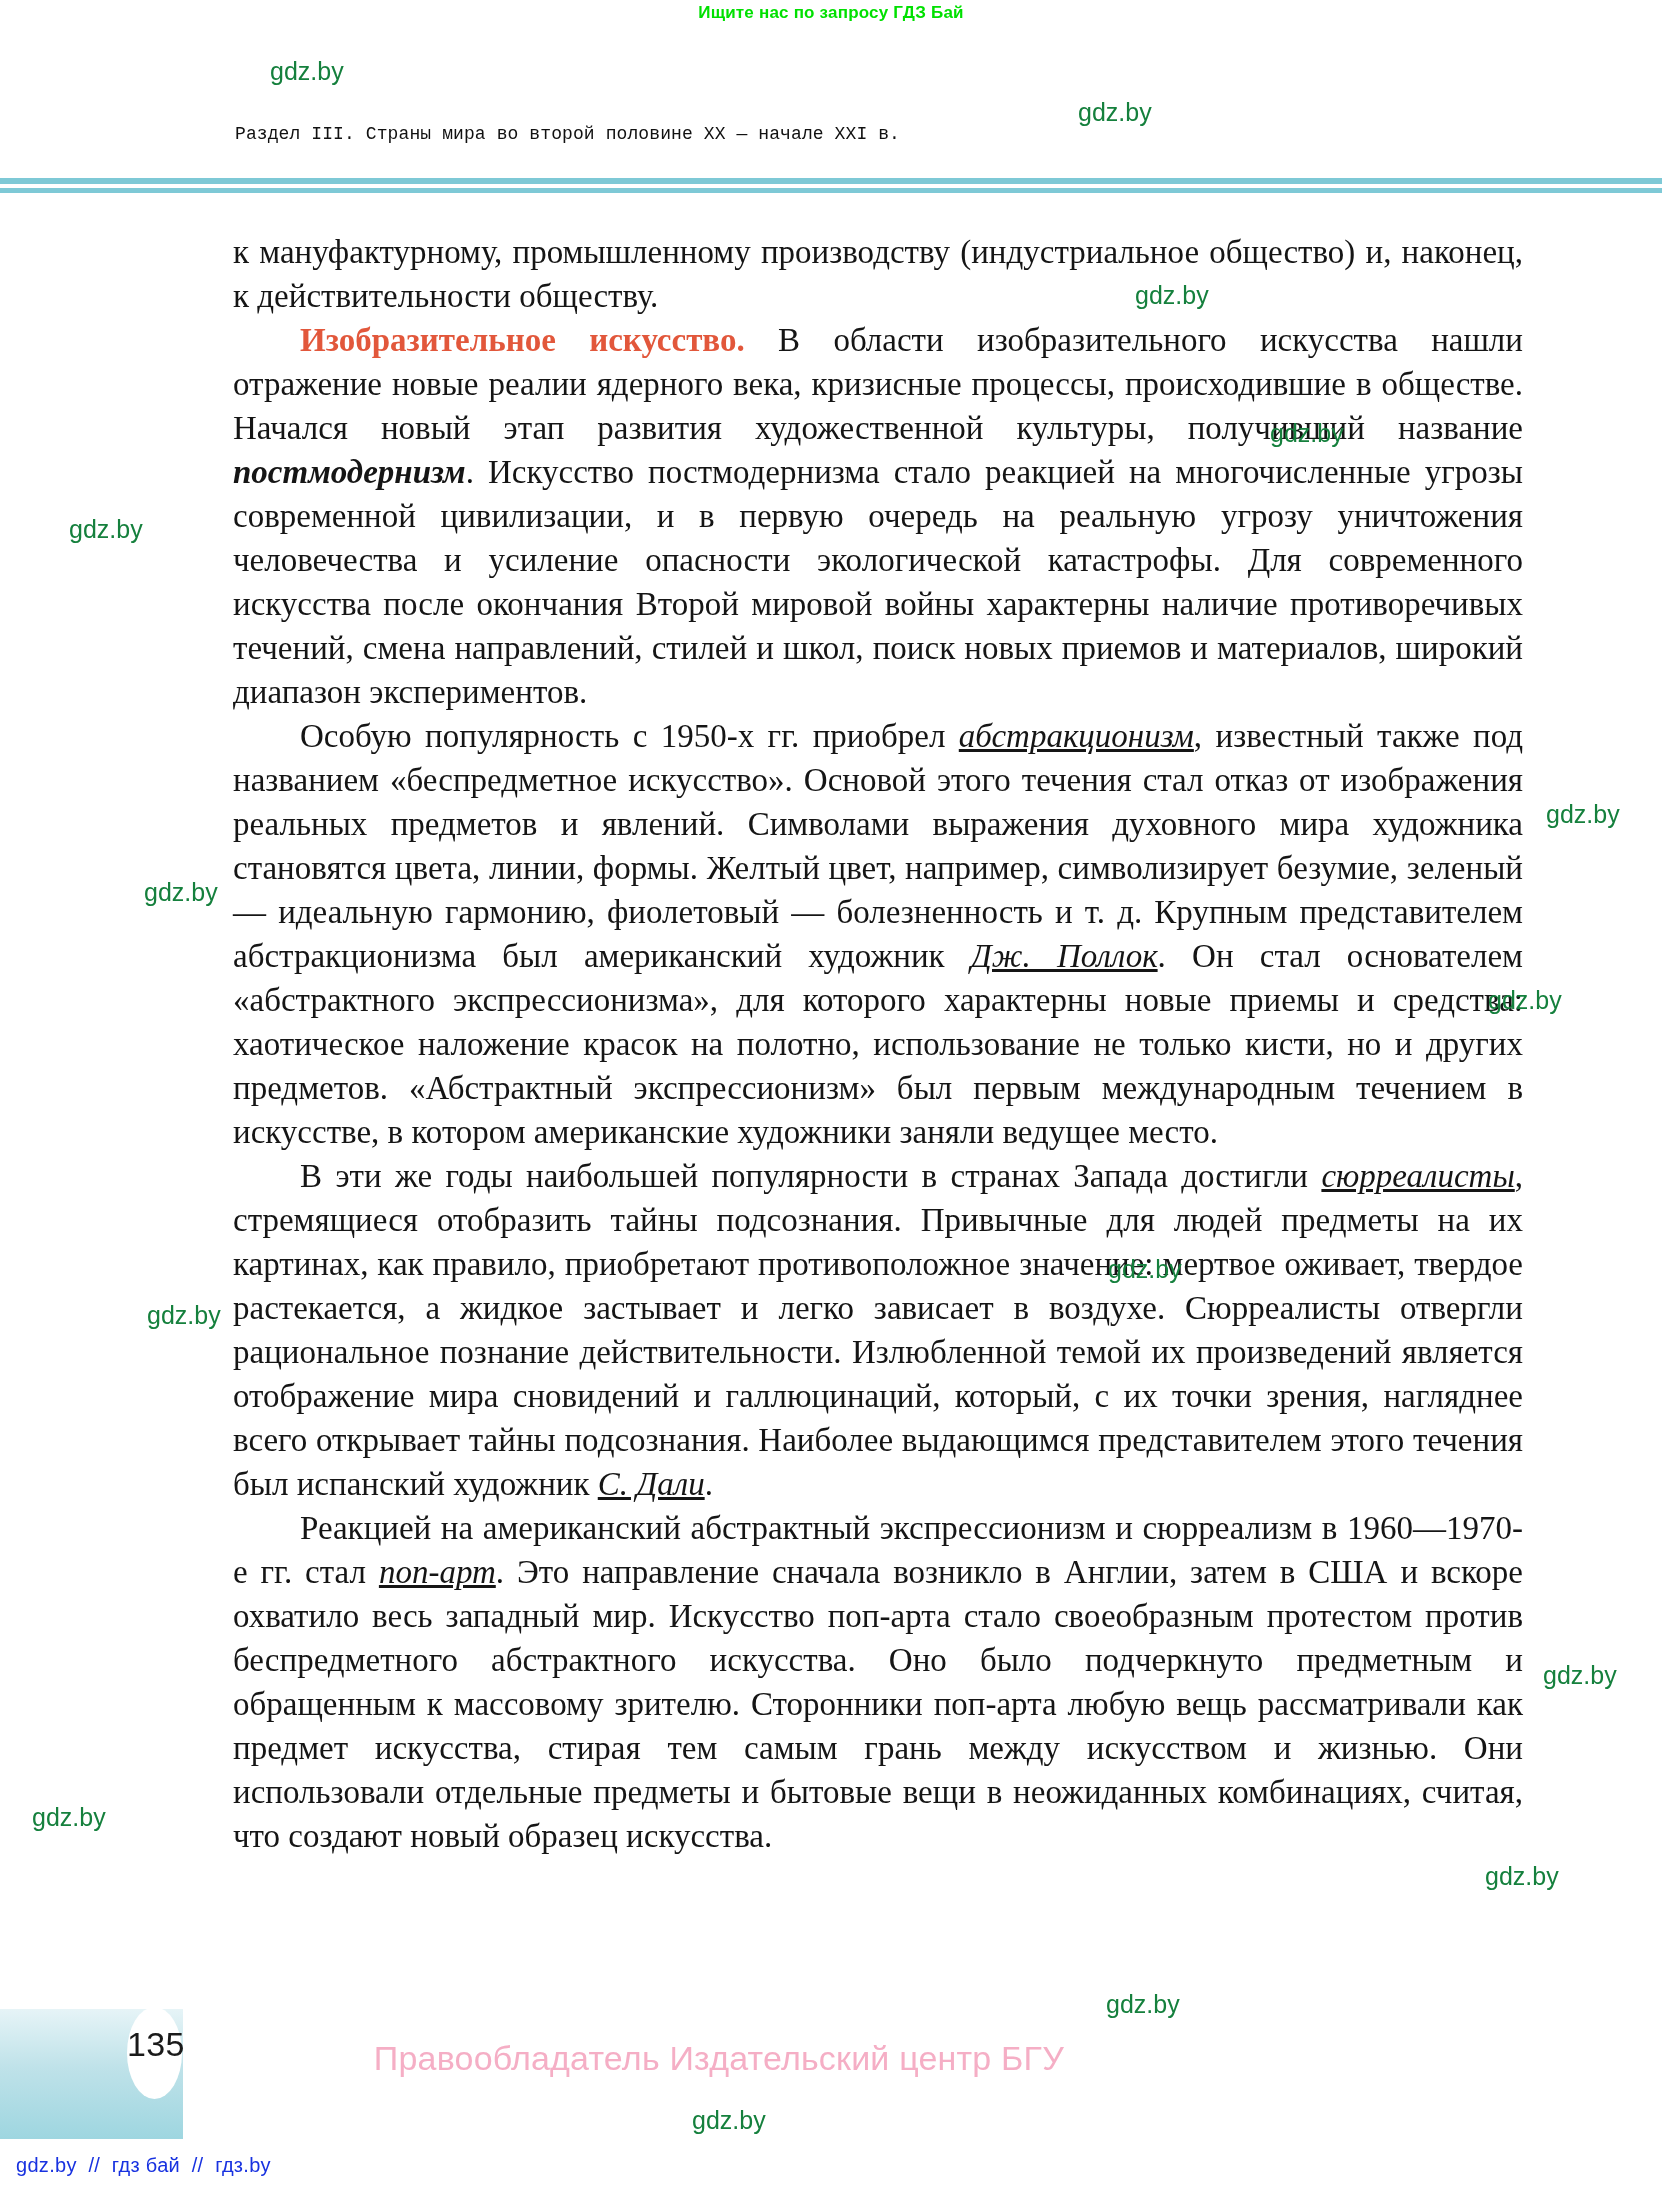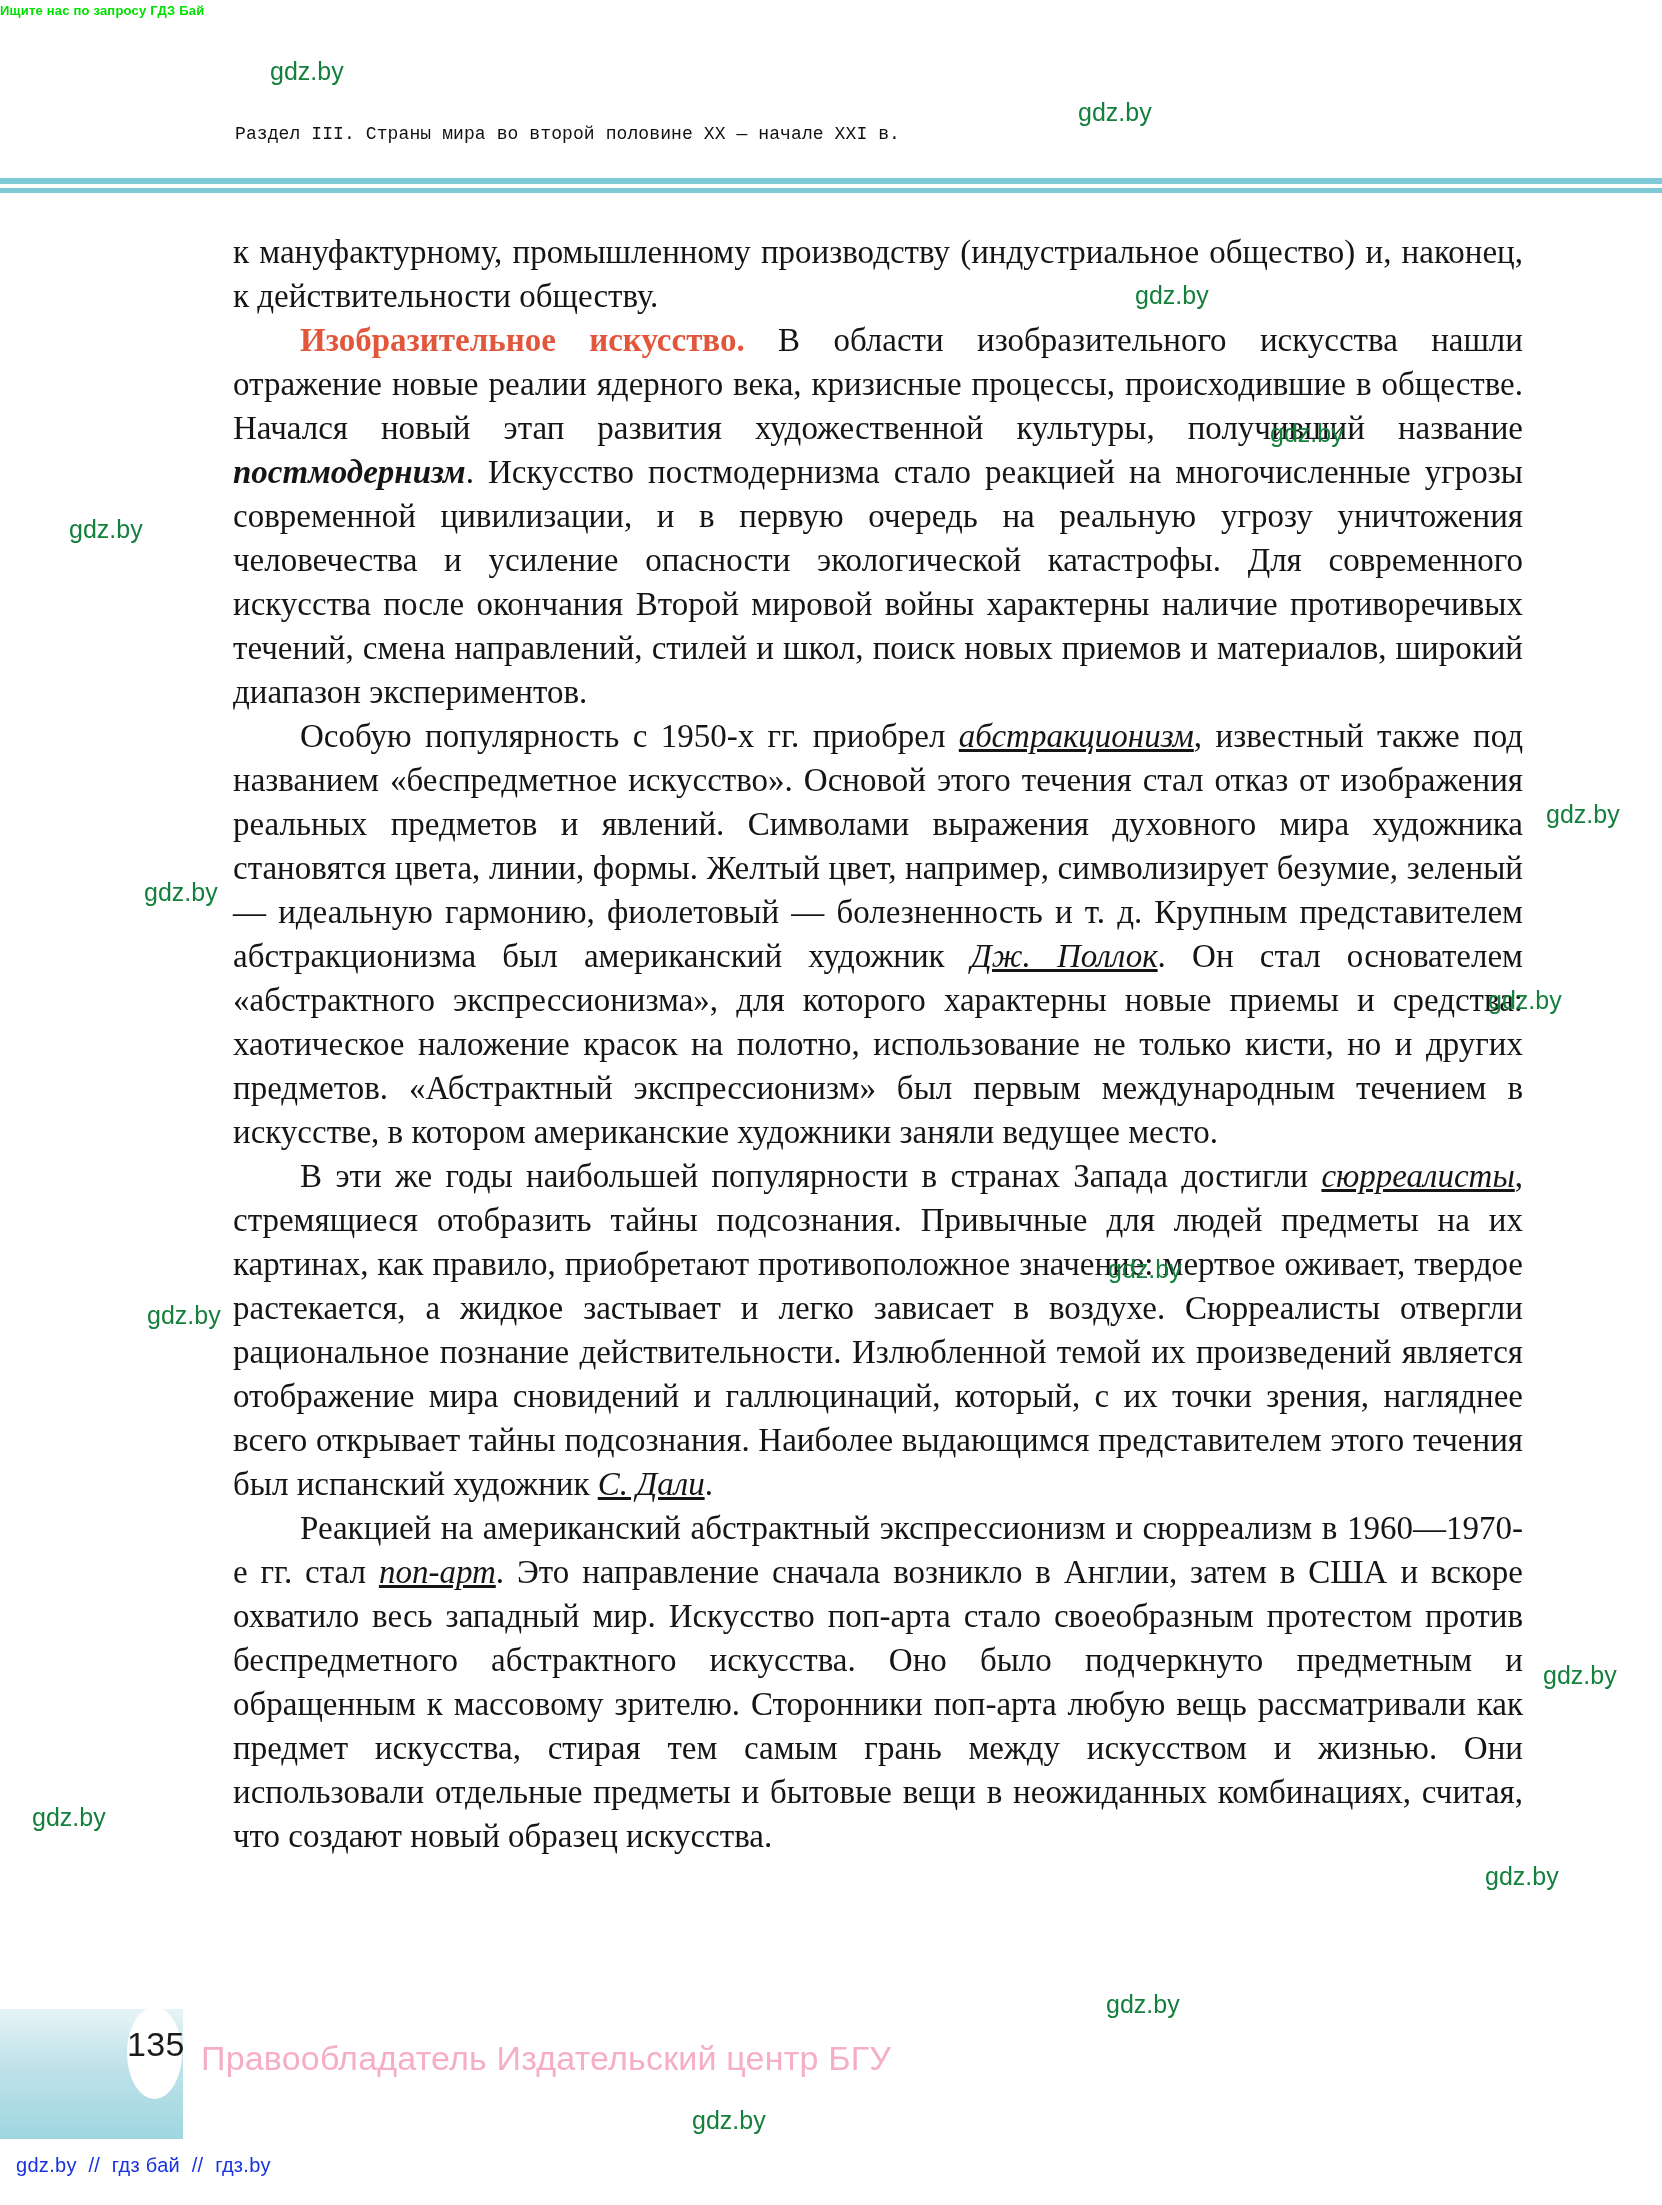--- a/index.html
+++ b/index.html
@@ -18,22 +18,23 @@
     overflow: hidden;
     background: #ffffff;
   }
 
   
   .promo-banner {
     position: absolute;
     top: 3.4px;
     left: 0;
     width: 100%;
-    font-family: "Liberation Sans", "DejaVu Sans", sans-serif;
-    font-size: 13px;
+    text-align: center;
+    font-family: "Liberation Sans", "DejaVu Sans", sans-serif;
+    font-size: 17px;
     font-weight: 700;
     color: #00e000;
     letter-spacing: 0.2px;
   }
 
   
   .running-head {
     position: absolute;
     top: 124px;
     left: 235px;
@@ -131,21 +132,21 @@
     color: #1a1a1a;
     letter-spacing: 0.4px;
   }
 
   
   .copyright-watermark {
     position: absolute;
     left: 201px;
     top: 2039px;
     width: 863px;
-    text-align: left;
+    text-align: right;
     font-family: "Liberation Sans", "DejaVu Sans", sans-serif;
     font-size: 34px;
     color: #f5aec5;
     letter-spacing: 0.2px;
     white-space: nowrap;
   }
 
   
   .bottom-links {
     position: absolute;

